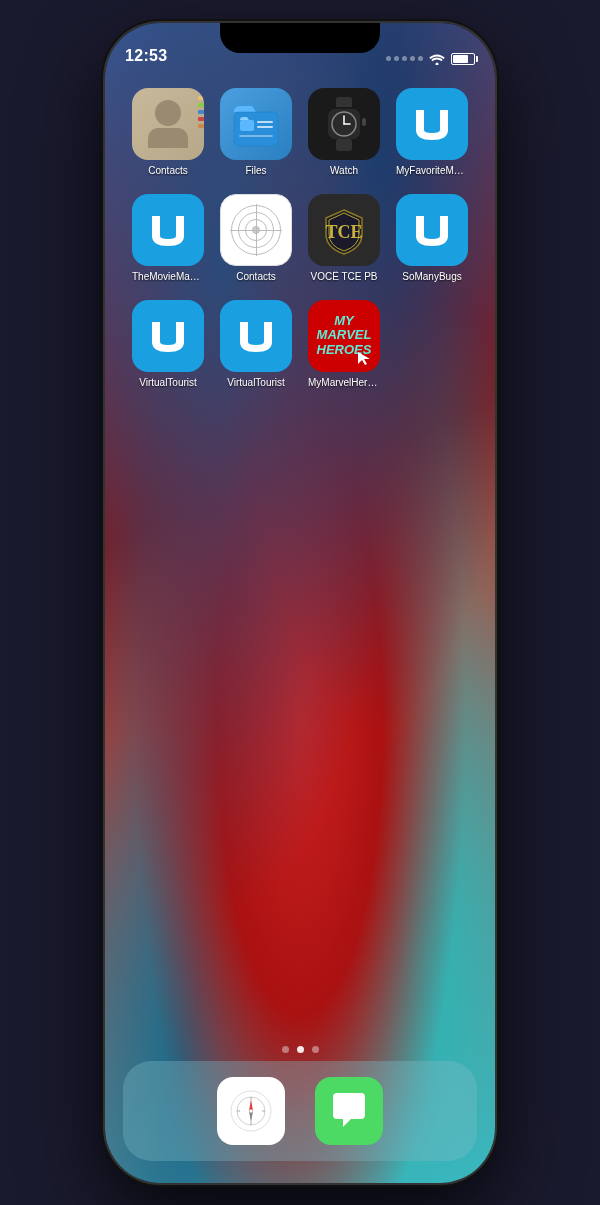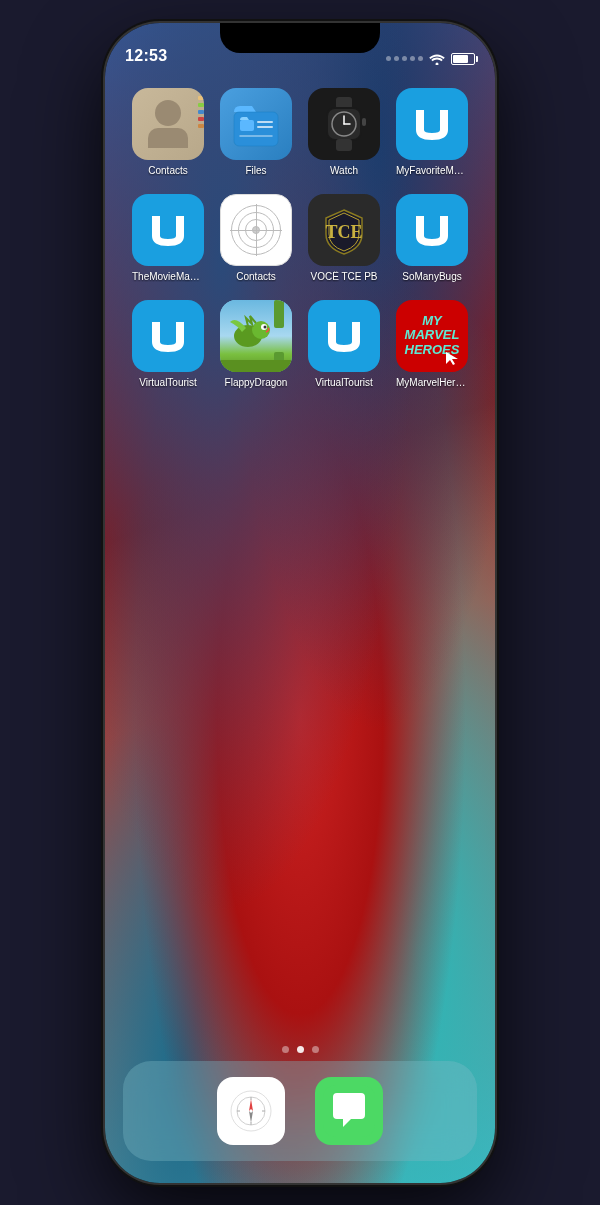--- a/index.html
+++ b/index.html
@@ -460,49 +460,20 @@
 
       <div class="app-item">
         <div class="app-icon icon-pickyourpitch">
           <svg width="44" height="44" viewBox="0 0 44 44">
             <path d="M6 8 L6 28 Q6 38 22 38 Q38 38 38 28 L38 8 L30 8 L30 28 Q30 31 22 31 Q14 31 14 28 L14 8 Z" fill="white" stroke="none"></path>
           </svg>
         </div>
         <span class="app-label">VirtualTourist</span>
       </div>
 
-      <div class="app-item">
-        <div class="app-icon icon-flappydragon" style="overflow:hidden;padding:0;">
-
-          <div style="width:100%;height:100%;background:linear-gradient(180deg,#6ab8e0 0%,#a8d8f0 50%,#7ac040 75%,#5a9020 100%);position:relative;display:flex;align-items:flex-end;justify-content:center;">
-
-            <svg width="50" height="50" viewBox="0 0 50 50" style="position:absolute;top:8px;left:8px;">
-
-              <ellipse cx="20" cy="28" rx="14" ry="11" fill="#5a9a20"></ellipse>
-
-              <circle cx="33" cy="22" r="9" fill="#6ab830"></circle>
-
-              <circle cx="36" cy="19" r="3" fill="white"></circle>
-              <circle cx="37" cy="19" r="1.5" fill="#333"></circle>
-
-              <path d="M18 20 Q8 8 2 14 Q10 18 14 24 Z" fill="#7ac840"></path>
-
-              <path d="M20 18 L18 10 L24 16 L22 8 L28 15" fill="none" stroke="#5a9a20" stroke-width="2"></path>
-
-              <path d="M38 24 Q42 22 40 20" fill="none" stroke="#ff4444" stroke-width="1.5"></path>
-            </svg>
-
-            <div style="position:absolute;right:8px;top:0;width:10px;height:28px;background:#5a9a30;border-radius:2px;"></div>
-            <div style="position:absolute;right:8px;bottom:0;width:10px;height:20px;background:#5a9a30;border-radius:2px;"></div>
-
-            <div style="position:absolute;bottom:0;left:0;right:0;height:12px;background:#5a9020;"></div>
-          </div>
-        </div>
-        <span class="app-label">FlappyDragon</span>
-      </div>
 
 
       <div class="app-item">
         <div class="app-icon icon-virtualtourist">
           <svg width="44" height="44" viewBox="0 0 44 44">
             <path d="M6 8 L6 28 Q6 38 22 38 Q38 38 38 28 L38 8 L30 8 L30 28 Q30 31 22 31 Q14 31 14 28 L14 8 Z" fill="white" stroke="none"></path>
           </svg>
         </div>
         <span class="app-label">VirtualTourist</span>
       </div>

